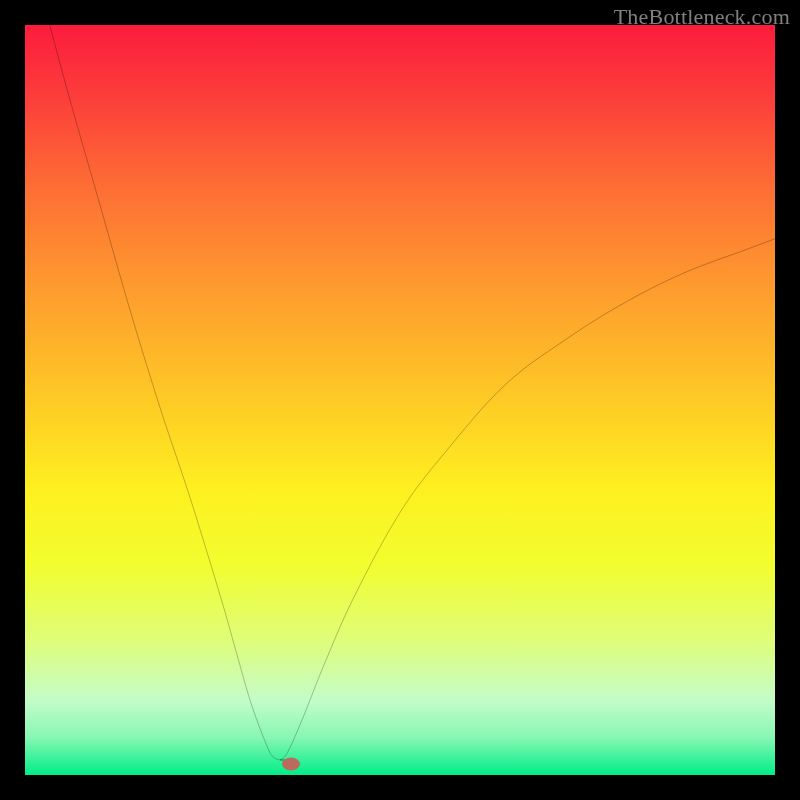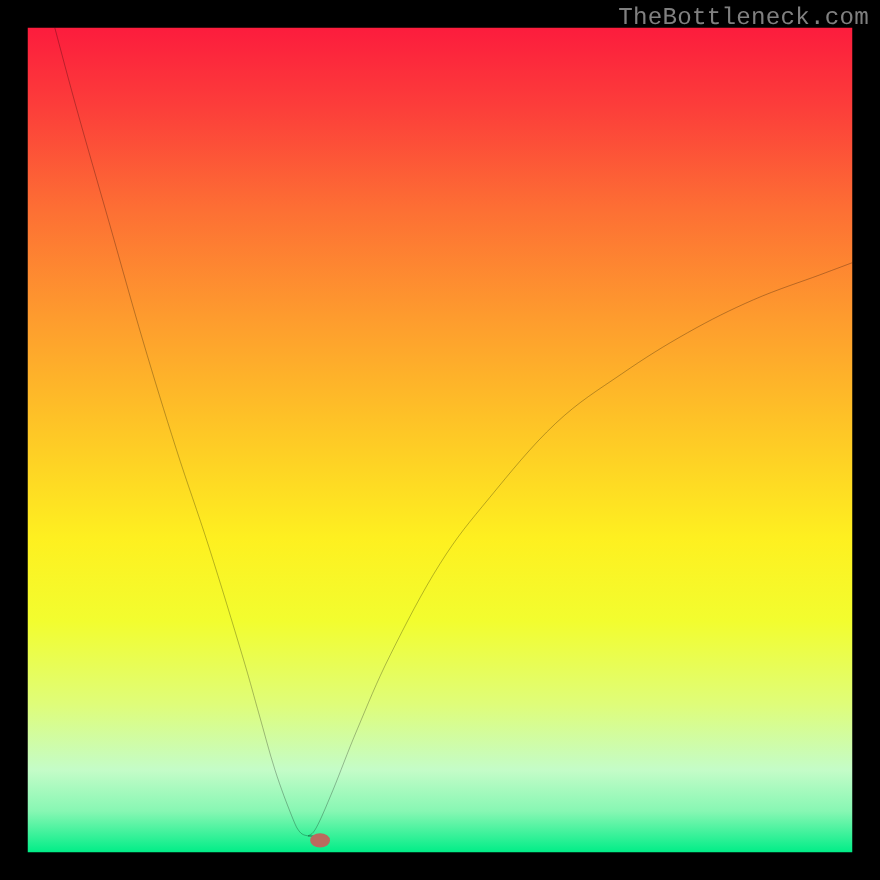--- a/index.html
+++ b/index.html
@@ -17,21 +17,21 @@
     height: 800px;
     background: #000000;
   }
   .watermark {
     position: absolute;
     top: 4px;
     right: 10px;
     color: #808080;
     font-size: 22px;
     letter-spacing: 0.2px;
-    font-family: Liberation Mono, monospace;
+    font-family: Liberation Serif, serif;
     user-select: none;
   }
   .plot-area {
     position: absolute;
     left: 25px;
     top: 25px;
     width: 750px;
     height: 750px;
     overflow: hidden;
   }

